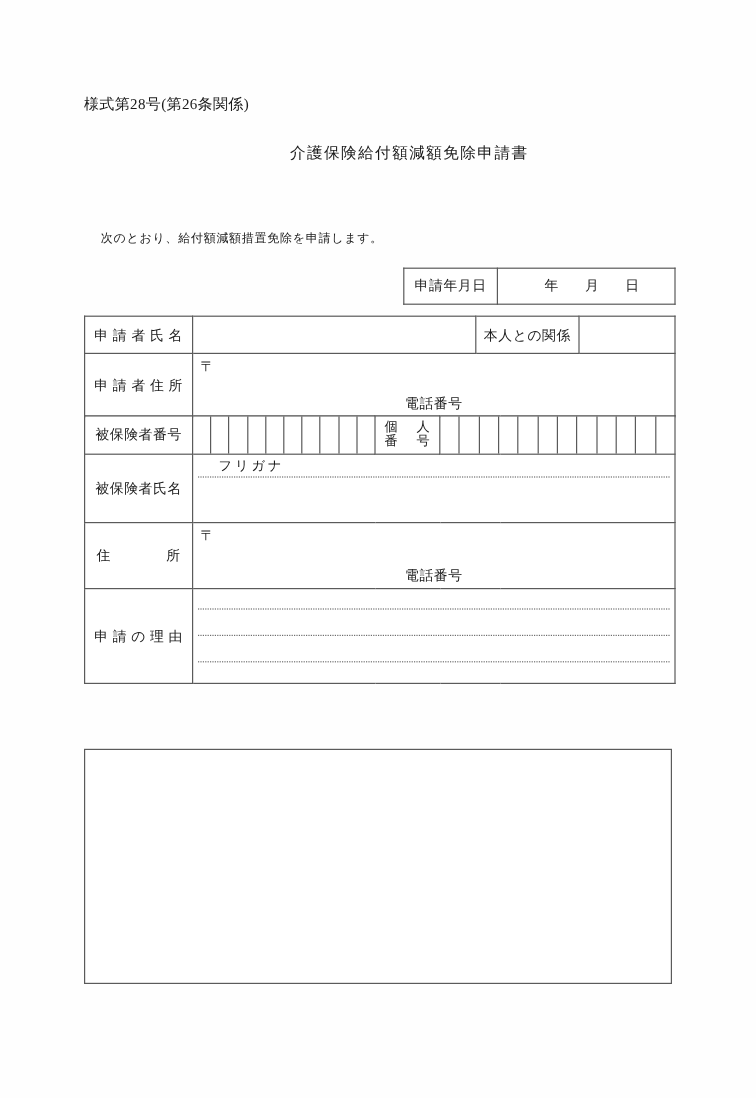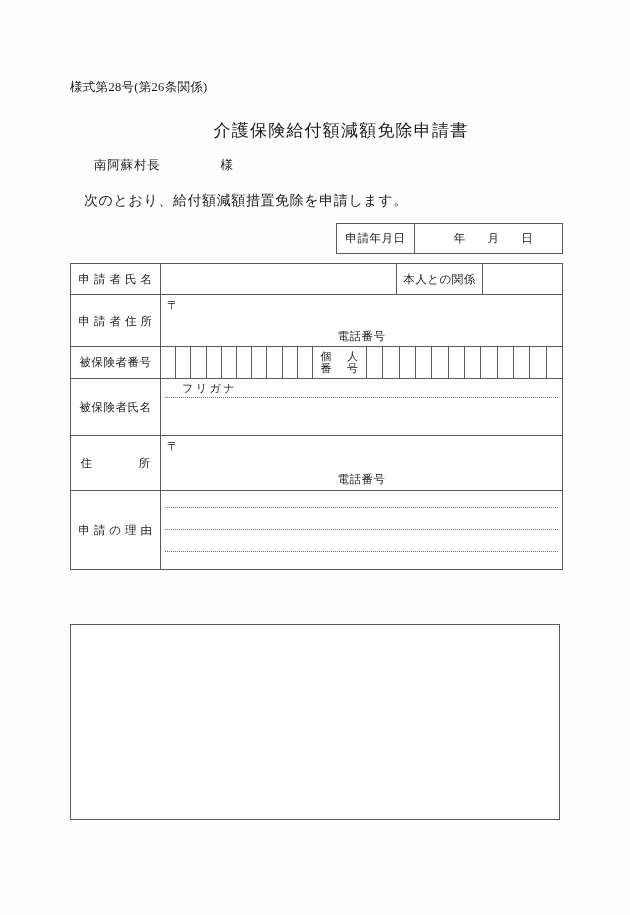--- a/index.html
+++ b/index.html
@@ -33,21 +33,21 @@
     letter-spacing: 0.3px;
     white-space: nowrap;
   }
 
   .doc-title {
     position: absolute;
     left: 0;
     right: 0;
     top: 119px;
     text-align: center;
-    font-size: 17px;
+    font-size: 13px;
     letter-spacing: 1.2px;
     padding-left: 52px;
     box-sizing: border-box;
   }
 
   .addressee {
     position: absolute;
     left: 94px;
     top: 157px;
     font-size: 12.5px;
@@ -56,21 +56,21 @@
   }
   .addressee .honorific {
     display: inline-block;
     margin-left: 60px;
   }
 
   .statement {
     position: absolute;
     left: 84px;
     top: 192px;
-    font-size: 14px;
+    font-size: 10px;
     letter-spacing: 0.6px;
     white-space: nowrap;
   }
 
   
   .tbl {
     position: absolute;
     border-collapse: collapse;
     table-layout: fixed;
     font-size: 11.5px;
@@ -222,23 +222,20 @@
 </style>
 </head>
 <body>
 
 <div class="page">
 
   <div class="form-no">様式第28号(第26条関係)</div>
 
   <div class="doc-title">介護保険給付額減額免除申請書</div>
 
-  <div class="addressee">
-    <span>南阿蘇村長</span><span class="honorific">様</span>
-  </div>
 
   <div class="statement">次のとおり、給付額減額措置免除を申請します。</div>
 
   <table class="tbl" id="date-table">
     <colgroup>
         <col style="width:78px">
         <col style="width:148px">
       </colgroup>
     <tbody>
       <tr>

